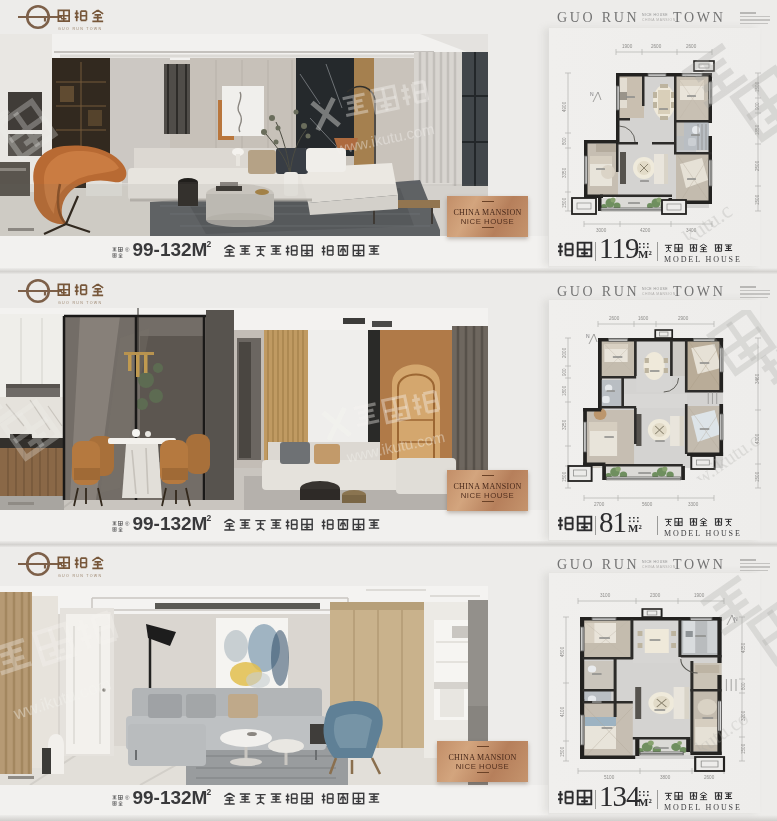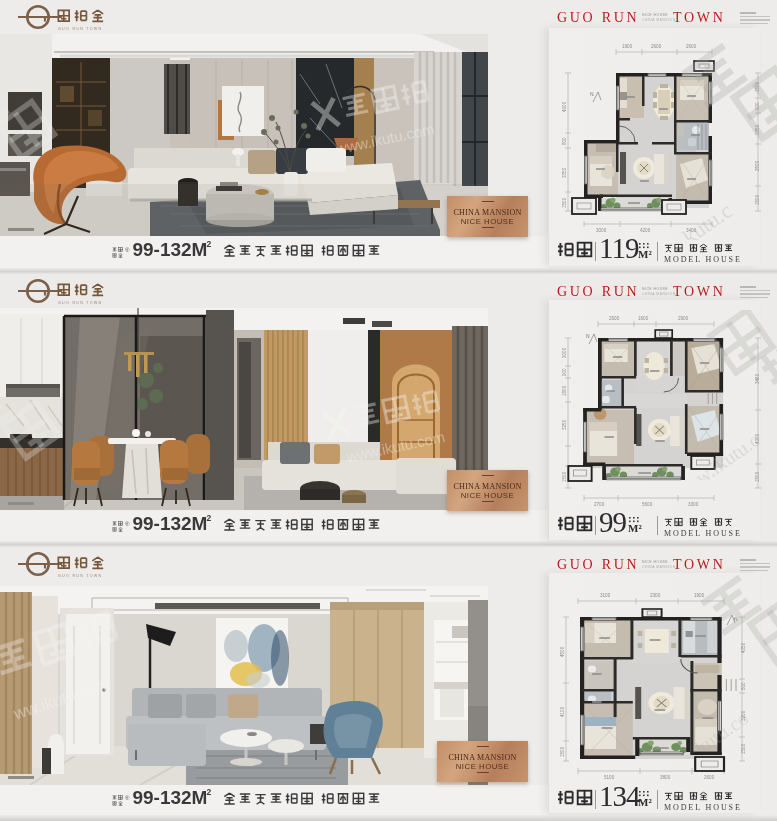--- a/index.html
+++ b/index.html
@@ -5,21 +5,21 @@
   html,body{margin:0;padding:0;}
   body{width:777px;height:821px;overflow:hidden;background:#eceae8;
        font-family:"Liberation Sans",sans-serif;}
   .page{position:relative;width:777px;height:821px;}
   .panel{position:absolute;left:0;width:777px;height:274px;background:#edecea;}
   .abs{position:absolute;}
   .card{position:absolute;left:549px;top:28px;width:211px;height:238px;
         background:linear-gradient(90deg,#f0efed,#eeedeb);
         box-shadow:-5px 0 7px rgba(150,148,145,0.18);}
   .brand{position:absolute;top:9px;left:551px;width:226px;height:26px;color:#4b4b4b;}
-  .brand .big{font-family:"Liberation Serif",serif;font-size:14px;letter-spacing:2.7px;color:#b91c1c;}
+  .brand .big{font-family:"Liberation Serif",serif;font-size:14px;letter-spacing:2.7px;color:#737373;}
   .brand .mini{font-size:3.4px;color:#8d8d8d;letter-spacing:0.5px;line-height:4.6px;}
   .tagline{position:absolute;height:20px;color:#3b3b3d;white-space:nowrap;}
   .titlebar{position:absolute;color:#2e2e30;}
   .vbar{position:absolute;width:1px;background:#9a9a98;}
   .copper{position:absolute;width:81px;height:41px;
           background:linear-gradient(118deg,#c28e68 0%,#d3a57e 30%,#b67f5b 65%,#c5946d 100%);
           box-shadow:0 2px 4px rgba(90,70,55,0.35);
           text-align:center;color:#47281a;font-family:"Liberation Serif",serif;}
   .copper .l1{margin-top:6px;font-size:8px;letter-spacing:0.3px;white-space:nowrap;}
   .copper .l2{font-size:7.8px;letter-spacing:0.5px;font-family:"Liberation Sans",sans-serif;color:#53301f;white-space:nowrap;}
@@ -837,21 +837,21 @@
         </svg></div>
 
     <div class="titlebar" id="title2" style="left:552px;top:236px;width:220px;height:30px;">
         <svg width="38" height="24" viewBox="0 0 38 24" style="position:absolute;left:5px;top:5px;">
         <g color="#2b2b2d" style="font-weight:bold">
           <use href="#hz4" x="0" y="0" width="17" height="17" style="stroke-width:1"></use>
           <use href="#hz1" x="19" y="0" width="17" height="17"></use>
         </g>
       </svg>
       <div class="vbar" style="left:43px;top:6px;height:19px;"></div>
-      <span style="position:absolute;left:47px;top:-4px;font-family:'Liberation Serif',serif;font-size:29px;color:#2c2c2e;letter-spacing:-1px;">99</span>
+      <span style="position:absolute;left:47px;top:-4px;font-family:'Liberation Serif',serif;font-size:29px;color:#2c2c2e;letter-spacing:-1px;">81</span>
       <svg width="13" height="6" viewBox="0 0 13 6" style="position:absolute;left:77px;top:7px;">
         <g fill="#3a3a3c">
             <rect x="0" y="0" width="1.6" height="1.6"></rect>
             <rect x="4" y="0" width="1.6" height="1.6"></rect>
             <rect x="8" y="0" width="1.6" height="1.6"></rect>
             <rect x="0" y="3.5" width="1.6" height="1.6"></rect>
             <rect x="4" y="3.5" width="1.6" height="1.6"></rect>
             <rect x="8" y="3.5" width="1.6" height="1.6"></rect>
           </g>
       </svg>

